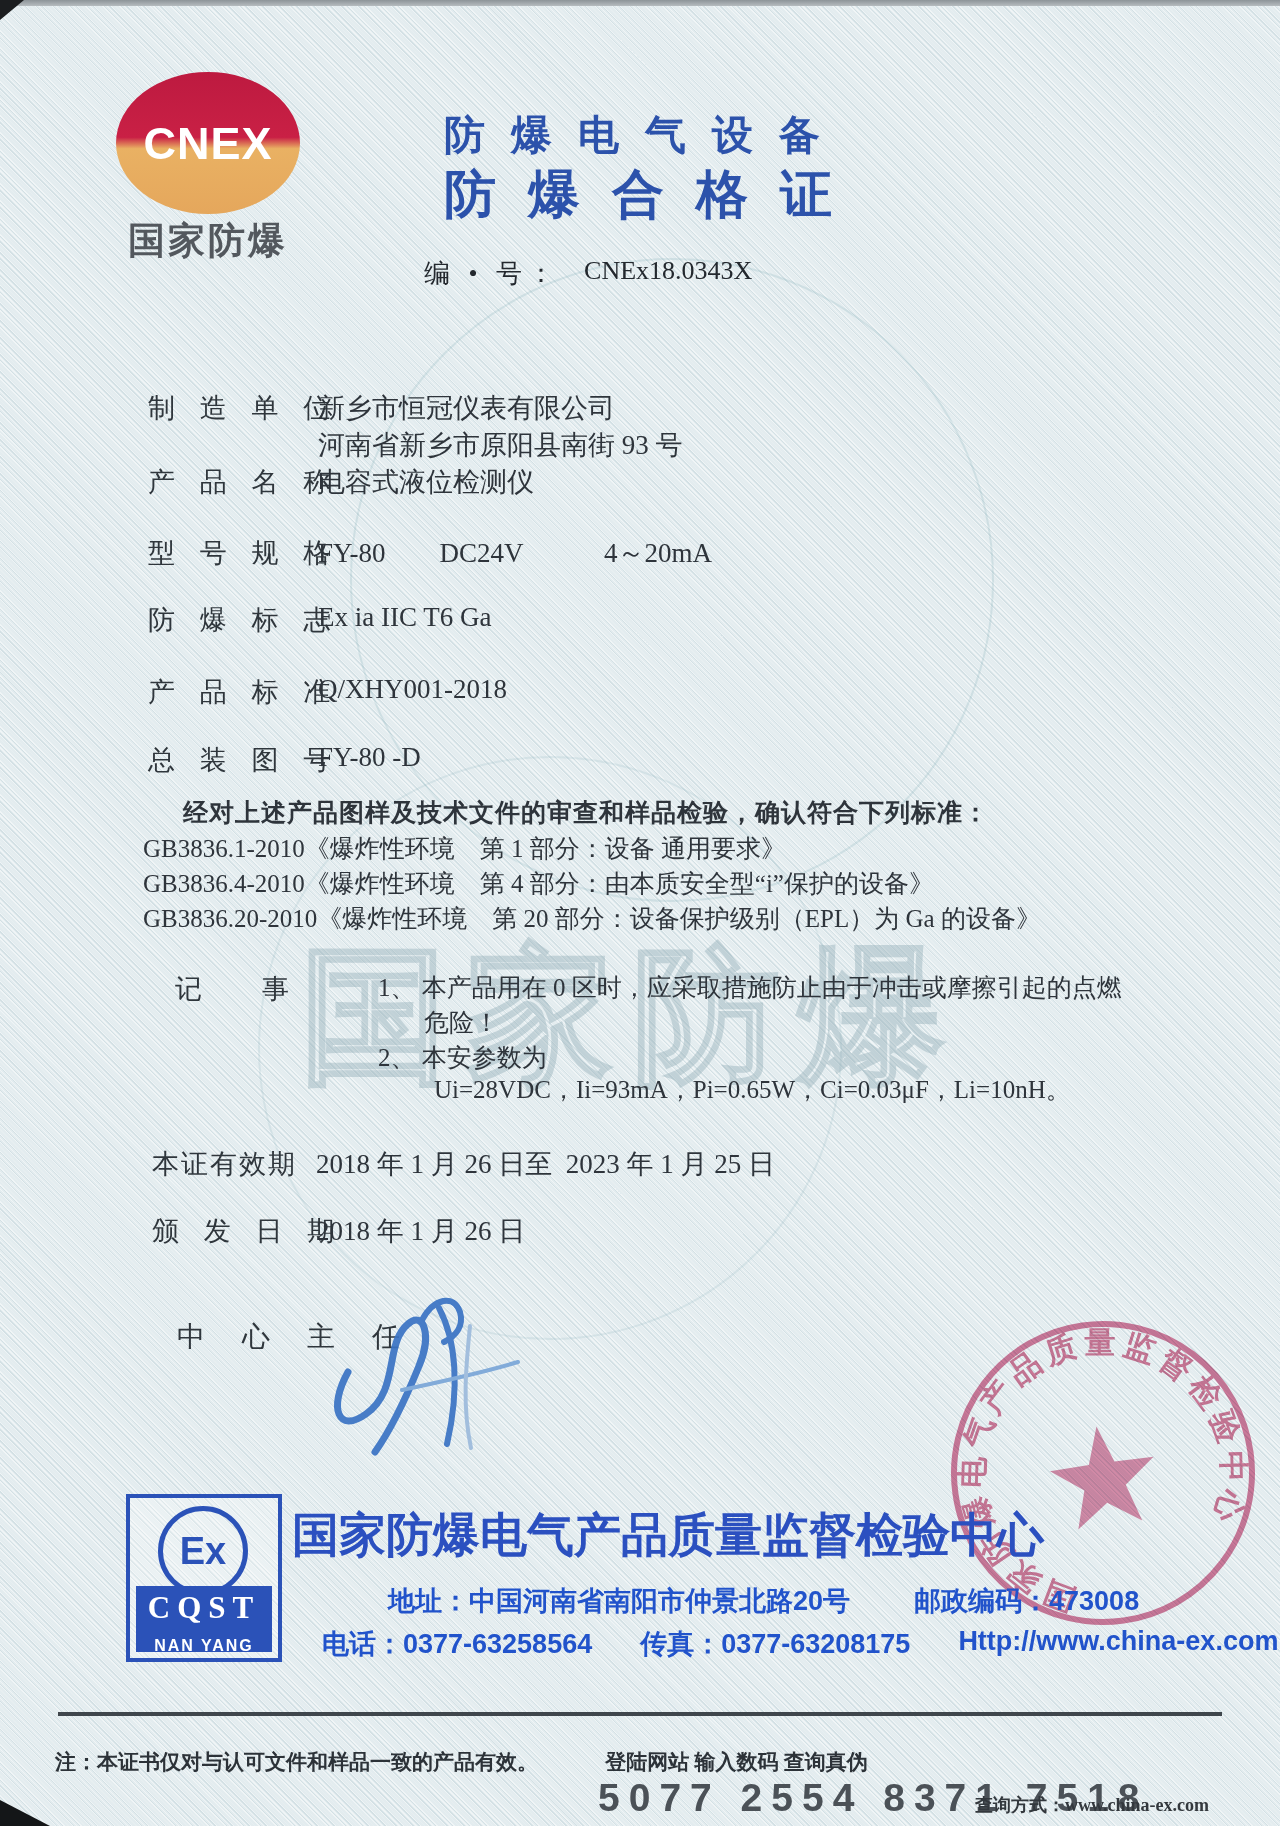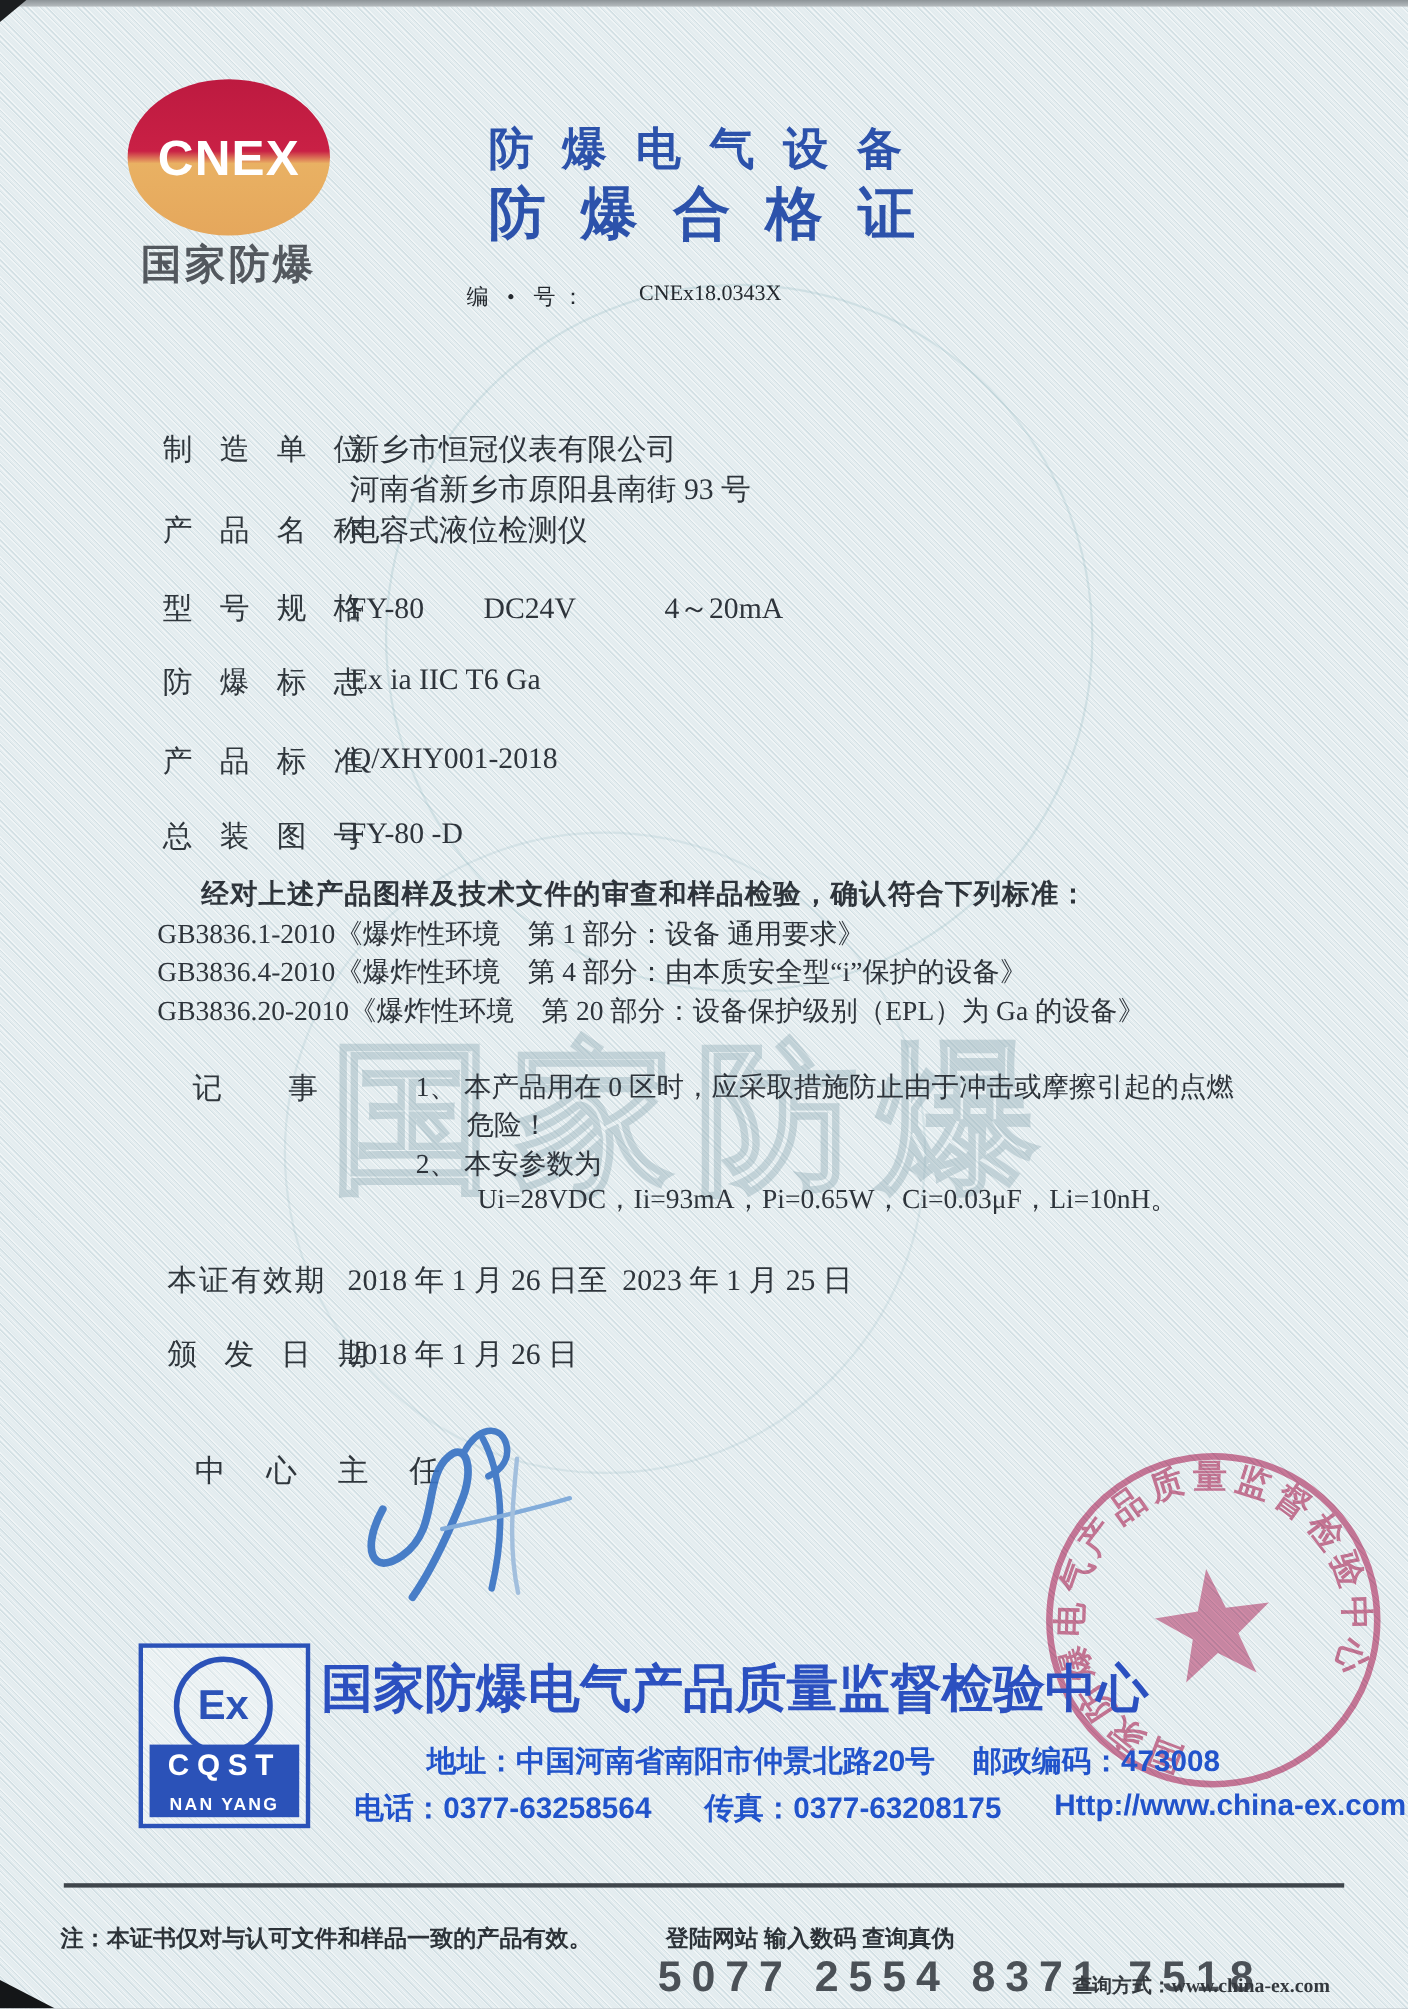--- a/index.html
+++ b/index.html
@@ -36,21 +36,21 @@
   }
   .cnex-text{color:#fff;font-weight:900;font-size:45px;letter-spacing:1px;margin-top:2px;
     font-family:"Liberation Sans","DejaVu Sans",sans-serif;}
   .logo-caption{left:108px;top:216px;width:200px;text-align:center;font-size:37px;color:#53585e;
     letter-spacing:3px;font-weight:600;}
   
   .doc-type{left:0;top:92px;width:1280px;text-align:center;padding-left:10px;box-sizing:border-box;
     font-size:41px;font-weight:900;color:#2c52ab;letter-spacing:26px;}
   .main-title{left:0;top:144px;width:1280px;text-align:center;padding-left:28px;box-sizing:border-box;
     font-size:52px;font-weight:900;color:#2c52ab;letter-spacing:32px;}
-  .cert-row{left:424px;top:256px;font-size:20px;display:flex;gap:44px;color:#23282e;}
+  .cert-row{left:424px;top:256px;font-size:26px;display:flex;gap:24px;color:#23282e;}
   .cert-row .lbl{letter-spacing:6px;}
   
   .f-label{left:148px;font-size:27px;letter-spacing:9px;color:#2f363c;white-space:nowrap;}
   .f-value{left:318px;font-size:27px;color:#2e343b;white-space:pre;}
   
   .para{left:143px;font-size:25px;color:#2e343b;white-space:nowrap;}
   .intro{font-weight:700;letter-spacing:1px;margin-left:40px;}
   
   .remark-label{left:175px;top:971px;font-size:27px;letter-spacing:2px;color:#2f363c;}
   .r-item{font-size:25px;color:#2e343b;white-space:nowrap;}
@@ -61,25 +61,25 @@
   .dir-label{left:177px;top:1318px;font-size:28px;letter-spacing:15px;color:#2f363c;}
   
   .stamp{left:942px;top:1312px;opacity:.82;mix-blend-mode:multiply;}
   
   .ex-box{left:126px;top:1494px;width:148px;height:160px;border:4px solid #2b52b8;background:rgba(255,255,255,.25);}
   .ex-circle{position:absolute;left:28px;top:8px;width:80px;height:80px;border:5px solid #2b52b8;border-radius:50%;
     display:flex;align-items:center;justify-content:center;}
   .ex-circle span{font-size:38px;font-weight:900;color:#2b52b8;font-family:"Liberation Sans",sans-serif;}
   .ex-band{position:absolute;left:6px;right:6px;bottom:6px;height:66px;background:#2b52b8;color:#fff;
     text-align:center;font-family:"Liberation Sans",sans-serif;}
-  .ex-band .cqst{display:block;font-size:27px;font-weight:700;letter-spacing:7px;margin-top:4px;}
+  .ex-band .cqst{display:block;font-size:31px;font-weight:700;letter-spacing:7px;margin-top:4px;font-family:Liberation Serif, serif;}
   .ex-band .city{display:block;font-size:16px;font-weight:700;letter-spacing:2px;margin-top:11px;}
   
   .org-name{left:292px;top:1504px;font-size:47px;font-weight:900;color:#2b50c0;white-space:nowrap;letter-spacing:0px;}
-  .org-row1{left:388px;top:1583px;display:flex;gap:34px;font-size:27px;font-weight:700;color:#2153cb;}
+  .org-row1{left:388px;top:1583px;display:flex;gap:64px;font-size:27px;font-weight:700;color:#2153cb;}
   .org-row2{left:322px;top:1626px;display:flex;gap:48px;font-size:27px;font-weight:700;color:#2153cb;}
   .org-row1 div,.org-row2 div{white-space:nowrap;font-family:"Liberation Sans","DejaVu Sans",sans-serif;}
   
   .divider{left:58px;top:1712px;width:1164px;height:4px;background:#3f464c;}
   .note-row{left:55px;top:1748px;font-size:21px;color:#2c3238;font-weight:600;white-space:nowrap;}
   .note-row .n2{margin-left:62px;}
   .verify-code{left:598px;top:1776px;font-size:39px;font-weight:700;letter-spacing:9px;color:#4b5157;
     font-family:"Liberation Sans","DejaVu Sans",sans-serif;}
   .query{left:975px;top:1793px;font-size:18px;color:#33383d;font-weight:600;}
 </style>

